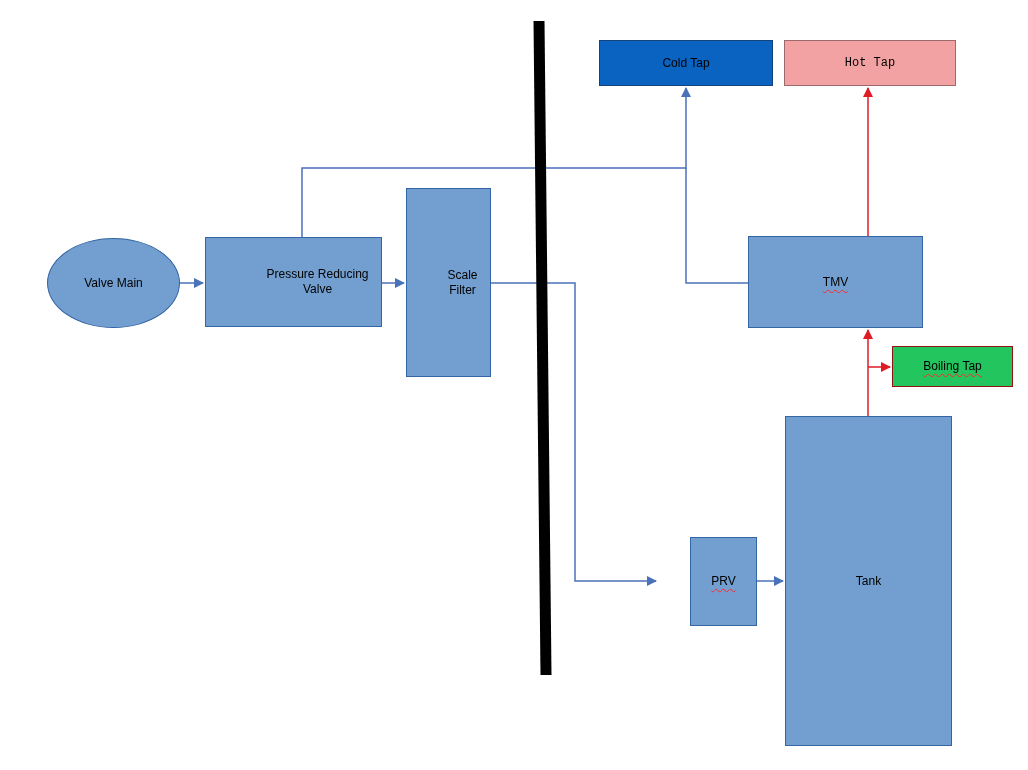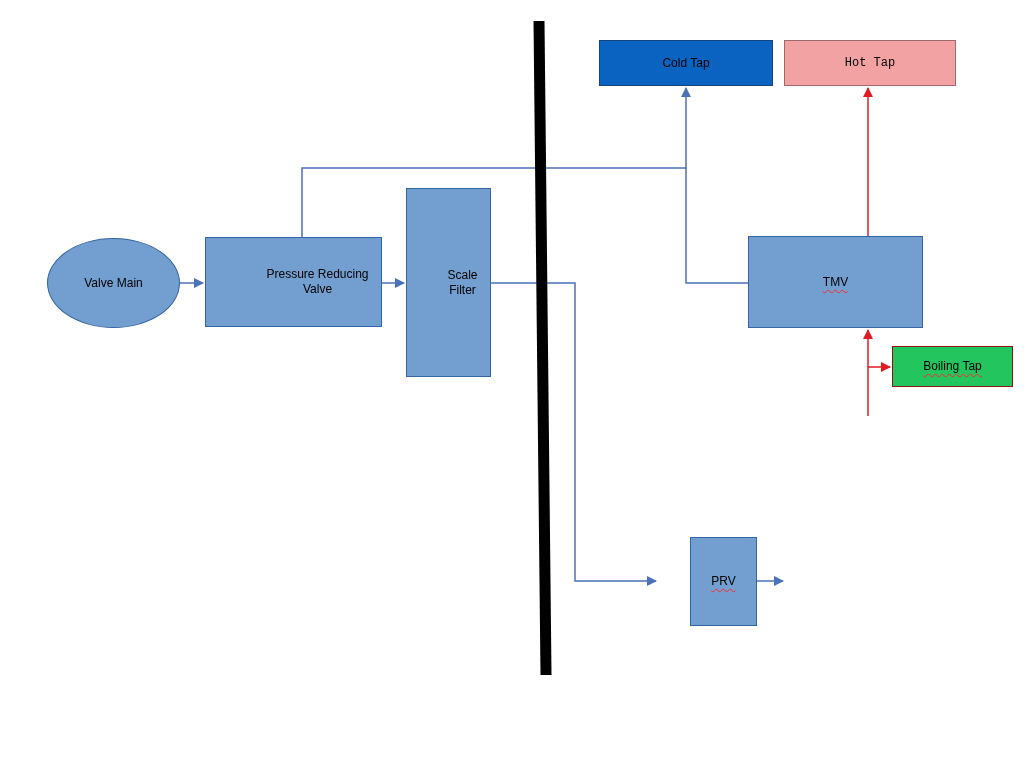--- a/index.html
+++ b/index.html
@@ -86,14 +86,17 @@
   </div>
 
   <div class="node boiling-tap" style="left:892px;top:346px;width:121px;height:41px;">
     <span class="misspelled">Boiling Tap</span>
   </div>
 
   <div class="node" style="left:658px;top:537px;width:67px;height:89px;margin-left:32px;">
     <span class="misspelled">PRV</span>
   </div>
 
+  <div class="node" style="left:785px;top:416px;width:167px;height:330px;">
+    <span>Tank</span>
+  </div>
 
 </div>
 
 </body></html>

